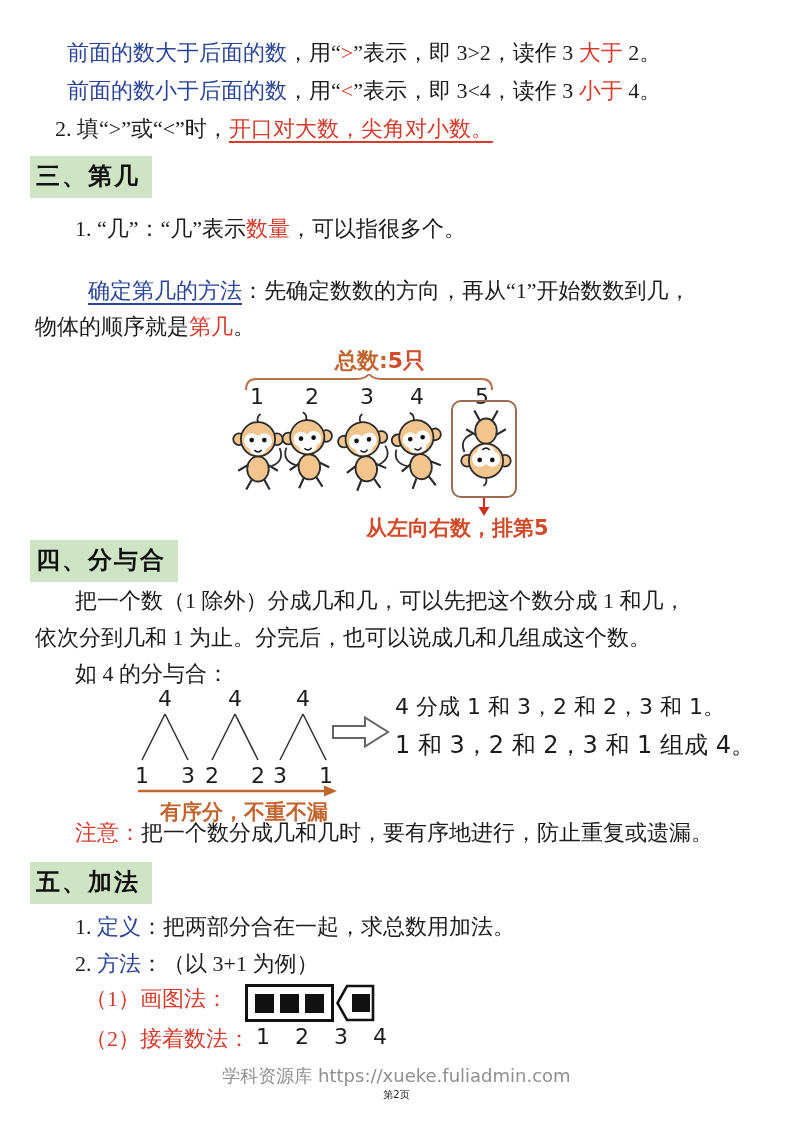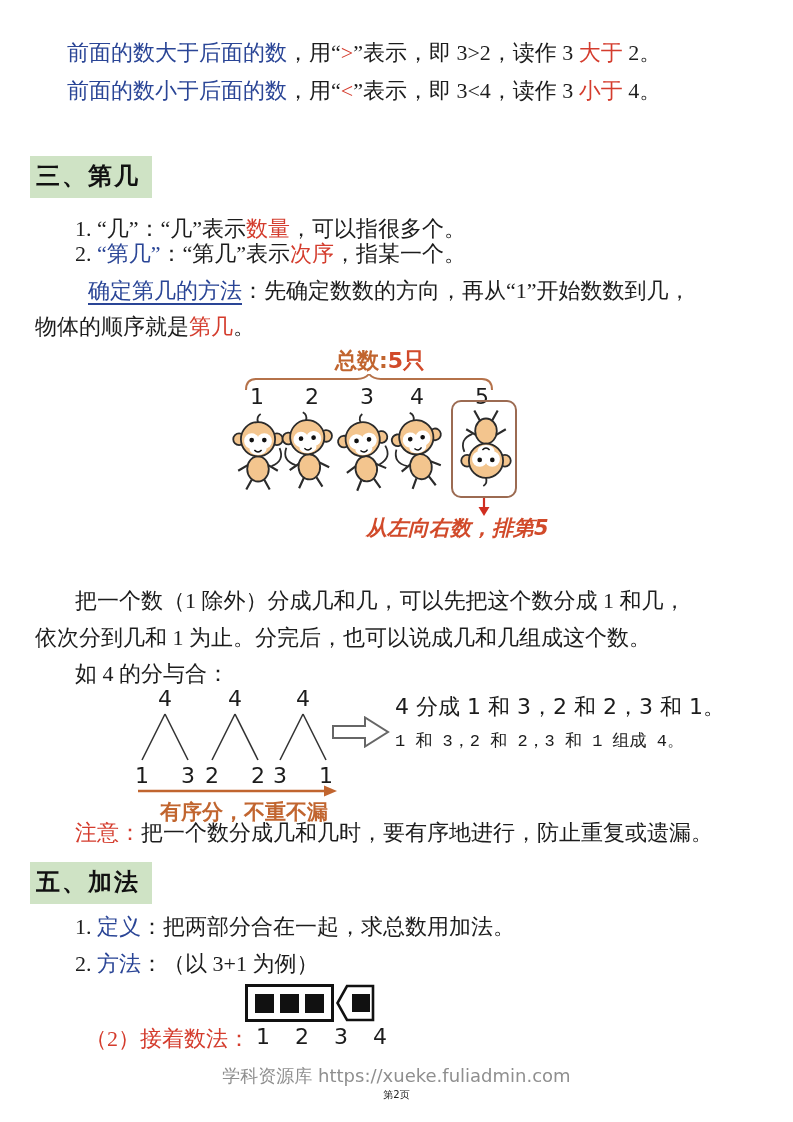--- a/index.html
+++ b/index.html
@@ -60,31 +60,31 @@
 
 <div class="page">
 
   <div class="abs" style="left:55px; top:34px;">
     <div class="line" style="padding-left:12px;">
       <span class="blue">前面的数大于后面的数</span><span>，用“</span><span class="red">&gt;</span><span>”表示，即 3&gt;2，读作 3 </span><span class="red">大于</span><span> 2。</span>
     </div>
     <div class="line" style="padding-left:12px;">
       <span class="blue">前面的数小于后面的数</span><span>，用“</span><span class="red">&lt;</span><span>”表示，即 3&lt;4，读作 3 </span><span class="red">小于</span><span> 4。</span>
     </div>
+    <div class="line">
+      <span>2. 填“&gt;”或“&lt;”时，</span><span class="red-u">开口对大数，尖角对小数。</span>
+    </div>
   </div>
 
   <div class="abs" style="left:30px; top:156px;">
     <span class="hl-title">三、第几</span>
   </div>
 
   <div class="abs line" style="left:75px; top:198px;margin-top:12px;">
     <span>1. “几”：“几”表示</span><span class="red">数量</span><span>，可以指很多个。</span>
-  </div>
-  <div class="abs line" style="left:75px; top:235px;">
-    <span>2. </span><span class="blue">“第几”</span><span>：“第几”表示</span><span class="red">次序</span><span>，指某一个。</span>
   </div>
   <div class="abs line" style="left:88px; top:272px;">
     <span class="blue-u">确定第几的方法</span><span>：先确定数数的方向，再从“1”开始数数到几，</span>
   </div>
   <div class="abs line" style="left:35px; top:308px;">
     <span>物体的顺序就是</span><span class="red">第几</span><span>。</span>
   </div>
 
   <div class="abs" style="left:230px; top:346px; width:345px; height:200px;">
     <div class="abs" style="left:90px; top:0; width:120px; text-align:center; font-size:22px;">
@@ -184,23 +184,26 @@
   <circle cx="37" cy="35" r="2.6" fill="#111"></circle>
   <path d="M26 46 q4 4.5 8 0" stroke="#111" stroke-width="1.6" fill="none"></path>
 </svg></div>
 
     <div class="abs monkey-box" style="left:221px; top:54px; width:66px; height:98px;"></div>
 
     <svg class="abs" style="left:247px; top:152px;" width="14" height="19">
       <line x1="7" y1="0" x2="7" y2="10" stroke="#d02e20" stroke-width="2.2"></line>
       <polygon points="1.5,9 12.5,9 7,18" fill="#d02e20"></polygon>
     </svg>
-    <div class="abs caption-red" style="left:136px; top:168px; font-size:21px; white-space:nowrap;font-style:italic;">从左向右数，排第5</div>
-  </div>
-
+    <div class="abs caption-red" style="left:136px; top:168px; font-size:21px; white-space:nowrap;">从左向右数，排第5</div>
+  </div>
+
+  <div class="abs" style="left:30px; top:540px;">
+    <span class="hl-title">四、分与合</span>
+  </div>
 
   <div class="abs line" style="left:75px; top:582px;">把一个数（1 除外）分成几和几，可以先把这个数分成 1 和几，</div>
   <div class="abs line" style="left:35px; top:619px;">依次分到几和 1 为止。分完后，也可以说成几和几组成这个数。</div>
   <div class="abs line" style="left:75px; top:655px;">如 4 的分与合：</div>
 
   <div class="abs" style="left:105px; top:690px; width:680px; height:125px;">
     <div class="tree" style="left:25px;">
       <span class="t-top fig-num">4</span>
       <svg width="70" height="50">
         <line x1="35" y1="2" x2="12" y2="48" stroke="#333" stroke-width="1.6"></line>
@@ -232,38 +235,39 @@
       <line x1="0" y1="6" x2="186" y2="6" stroke="#c1652f" stroke-width="2.4"></line>
       <polygon points="186,0.5 199,6 186,11.5" fill="#c1652f"></polygon>
     </svg>
     <div class="abs orange-txt" style="left:55px; top:108px; font-size:21px; white-space:nowrap;">有序分，不重不漏</div>
 
     <svg class="abs" style="left:227px; top:26px;" width="58" height="32">
       <polygon points="1,10 33,10 33,1.5 56,16 33,30.5 33,22 1,22" fill="#ffffff" stroke="#666" stroke-width="2"></polygon>
     </svg>
 
     <div class="abs sans" style="left:290px; top:2px; font-size:22px; white-space:nowrap;">4 分成 1 和 3，2 和 2，3 和 1。</div>
-    <div class="abs sans" style="left:290px; top:39px; font-size:17px; white-space:nowrap;font-family:Liberation Mono, monospace;">1 和 3，2 和 2，3 和 1 组成 4。</div>
+    <div class="abs sans" style="left:290px; top:39px; font-size:24px; white-space:nowrap;">1 和 3，2 和 2，3 和 1 组成 4。</div>
   </div>
 
   <div class="abs" style="left:30px; top:862px;">
     <span class="hl-title">五、加法</span>
   </div>
 
   <div class="abs line" style="left:75px; top:814px;">
     <span class="red">注意：</span><span>把一个数分成几和几时，要有序地进行，防止重复或遗漏。</span>
   </div>
 
   <div class="abs line" style="left:75px; top:908px;">
     <span>1. </span><span class="blue">定义</span><span>：把两部分合在一起，求总数用加法。</span>
   </div>
   <div class="abs line" style="left:75px; top:945px;">
     <span>2. </span><span class="blue">方法</span><span>：（以 3+1 为例）</span>
   </div>
 
+  <div class="abs line red" style="left:85px; top:980px;">（1）画图法：</div>
   <div class="abs sq-rect" style="left:245px; top:984px;">
     <div class="sq"></div>
     <div class="sq"></div>
     <div class="sq"></div>
   </div>
   <svg class="abs" style="left:336px; top:984px;" width="40" height="38">
     <polygon points="11,2 37,2 37,36 11,36 1.5,19" fill="#fff" stroke="#111" stroke-width="2.6"></polygon>
     <rect x="16" y="10" width="18" height="18" fill="#111"></rect>
   </svg>
 

